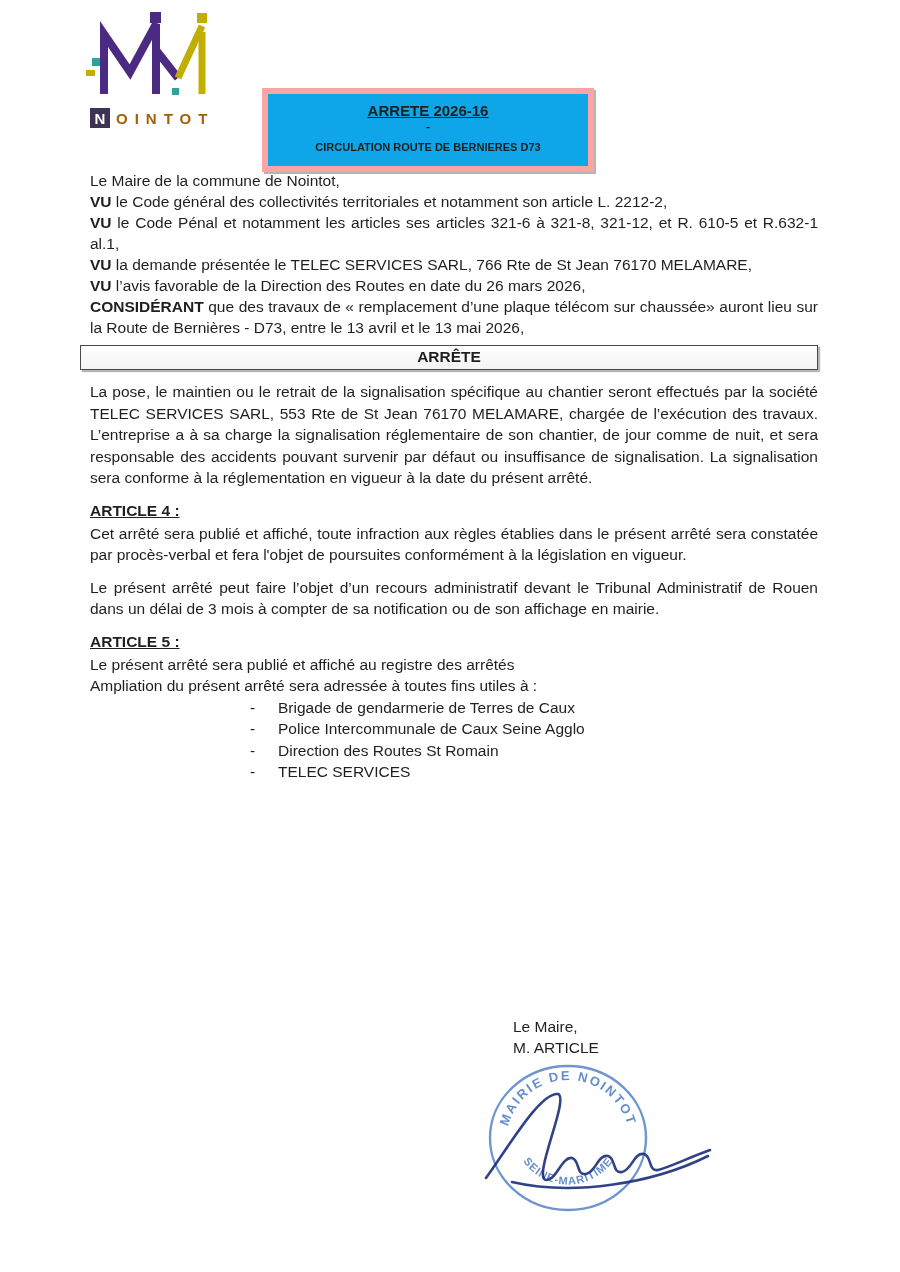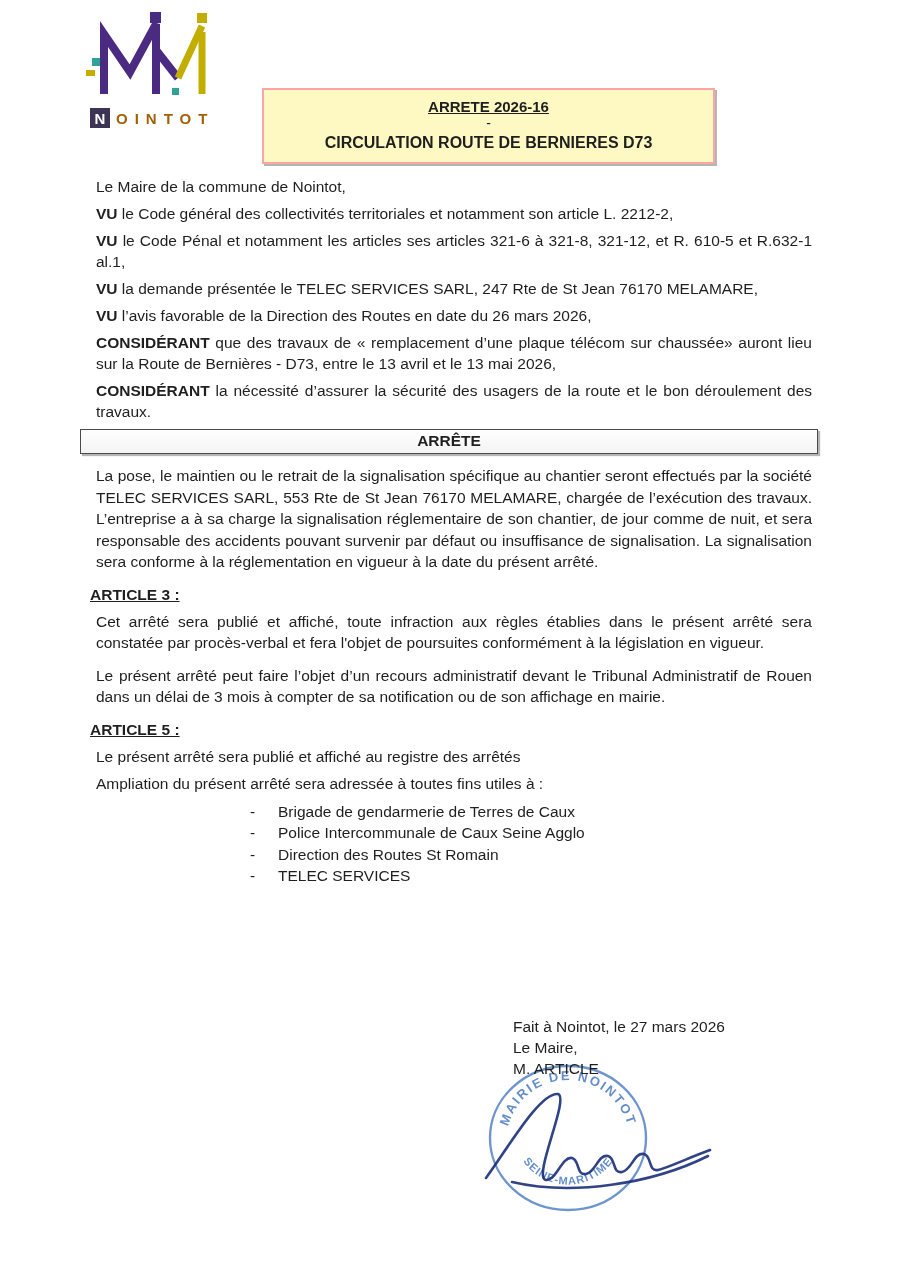--- a/index.html
+++ b/index.html
@@ -22,30 +22,30 @@
   .st-purple{fill:none;stroke:var(--logo-purple);stroke-width:8;}
   .st-yellow{fill:none;stroke:var(--logo-yellow);stroke-width:7;}
   .f-purple{fill:var(--logo-purple);}
   .f-yellow{fill:var(--logo-yellow);}
   .f-teal{fill:var(--logo-teal);}
   .logo-word{display:flex;align-items:center;gap:6px;margin-top:2px;margin-left:6px;}
   .logo-n{width:20px;height:20px;background:#3d3354;color:#fff;display:flex;align-items:center;justify-content:center;font-weight:bold;font-size:15px;}
   .logo-rest{letter-spacing:7px;font-size:15px;color:#a16207;font-weight:600;}
   
   .title-box{
-    position:absolute;left:262px;top:88px;width:453px;background:#fef9c3;
-    border:2px solid #fca5a5;box-shadow:2px 2px 0 rgba(70,70,70,.4);
+    position:absolute;left:262px;top:88px;width:332px;background:#0ea5e9;
+    border:6px solid #fca5a5;box-shadow:2px 2px 0 rgba(70,70,70,.4);
     text-align:center;padding:7px 4px 9px;
   }
   .title-line1{font-weight:bold;text-decoration:underline;font-size:15px;line-height:19px;}
   .title-line2{font-size:14px;line-height:15px;}
-  .title-line3{font-weight:bold;font-size:16px;line-height:20px;margin-top:2px;}
+  .title-line3{font-weight:bold;font-size:11px;line-height:20px;margin-top:2px;}
   
   .content{position:absolute;left:90px;top:170px;width:728px;}
-  .content p{margin:6px;}
+  .content p{margin:0;}
   .intro{margin-bottom:13px;line-height:21px;}
   .recital{margin-bottom:10.5px;line-height:21px;text-align:justify;}
   .recital b{font-weight:bold;}
   .section-box{
     margin:7px 12px 11px -10px;width:calc(100% + 10px);
     border:1px solid #4a4a4a;box-shadow:2px 2px 1px rgba(90,90,90,.45);
     background:linear-gradient(#ffffff,#f3f3f3);
     text-align:center;font-weight:bold;padding:1px 0 3px;line-height:19px;
   }
   .article{margin-bottom:11px;}
@@ -93,34 +93,33 @@
     <div class="title-line1">ARRETE 2026-16</div>
     <div class="title-line2">-</div>
     <div class="title-line3">CIRCULATION ROUTE DE BERNIERES D73</div>
   </div>
 
   <div class="content">
     <p class="intro">Le Maire de la commune de Nointot,</p>
 
     <p class="recital"><b>VU</b> <span>le Code général des collectivités territoriales et notamment son article L. 2212-2,</span></p>
     <p class="recital"><b>VU</b> <span>le Code Pénal et notamment les articles ses articles 321-6 à 321-8, 321-12, et R. 610-5 et R.632-1 al.1,</span></p>
-    <p class="recital"><b>VU</b> <span>la demande présentée le TELEC SERVICES SARL, 247 Rte de St Jean 76170 MELAMARE,</span></p>
+    <p class="recital"><b>VU</b> <span>la demande présentée le TELEC SERVICES SARL, 766 Rte de St Jean 76170 MELAMARE,</span></p>
     <p class="recital"><b>VU</b> <span>l’avis favorable de la Direction des Routes en date du 26 mars 2026,</span></p>
     <p class="recital"><b>CONSIDÉRANT</b> <span>que des travaux de « remplacement d’une plaque télécom sur chaussée» auront lieu sur la Route de Bernières - D73, entre le 13 avril et le 13 mai 2026,</span></p>
-    <p class="recital"><b>CONSIDÉRANT</b> <span>la nécessité d’assurer la sécurité des usagers de la route et le bon déroulement des travaux.</span></p>
 
     <div class="section-box">ARRÊTE</div>
 
 
     <div class="article">
       <p class="article-body">La pose, le maintien ou le retrait de la signalisation spécifique au chantier seront effectués par la société TELEC SERVICES SARL, 553 Rte de St Jean 76170 MELAMARE, chargée de l’exécution des travaux. L’entreprise a à sa charge la signalisation réglementaire de son chantier, de jour comme de nuit, et sera responsable des accidents pouvant survenir par défaut ou insuffisance de signalisation. La signalisation sera conforme à la réglementation en vigueur à la date du présent arrêté.</p>
     </div>
 
     <div class="article">
-      <div class="article-heading">ARTICLE 3 :</div>
+      <div class="article-heading">ARTICLE 4 :</div>
       <p class="article-body">Cet arrêté sera publié et affiché, toute infraction aux règles établies dans le présent arrêté sera constatée par procès-verbal et fera l'objet de poursuites conformément à la législation en vigueur.</p>
     </div>
 
     <div class="article">
       <p class="article-body">Le présent arrêté peut faire l’objet d’un recours administratif devant le Tribunal Administratif de Rouen dans un délai de 3 mois à compter de sa notification ou de son affichage en mairie.</p>
     </div>
 
     <div class="article">
       <div class="article-heading">ARTICLE 5 :</div>
       <p class="article-line">Le présent arrêté sera publié et affiché au registre des arrêtés</p>
@@ -140,21 +139,20 @@
           </div>
         <div class="recipient-row">
             <span class="recipient-dash">-</span>
             <span>TELEC SERVICES</span>
           </div>
       </div>
     </div>
   </div>
 
   <div class="sign-block">
-    <p class="place-date">Fait à Nointot, le 27 mars 2026</p>
     <p class="sig-title">Le Maire,</p>
     <p class="sig-name">M. ARTICLE</p>
   </div>
 
   <div class="stamp">
     <svg width="260" height="190" viewBox="0 0 260 190" xmlns="http://www.w3.org/2000/svg">
       <defs>
         <path id="arcTop" d="M 38,92 A 62,62 0 0 1 162,92"></path>
         <path id="arcBot" d="M 46,90 A 55,55 0 0 0 154,90"></path>
       </defs>

